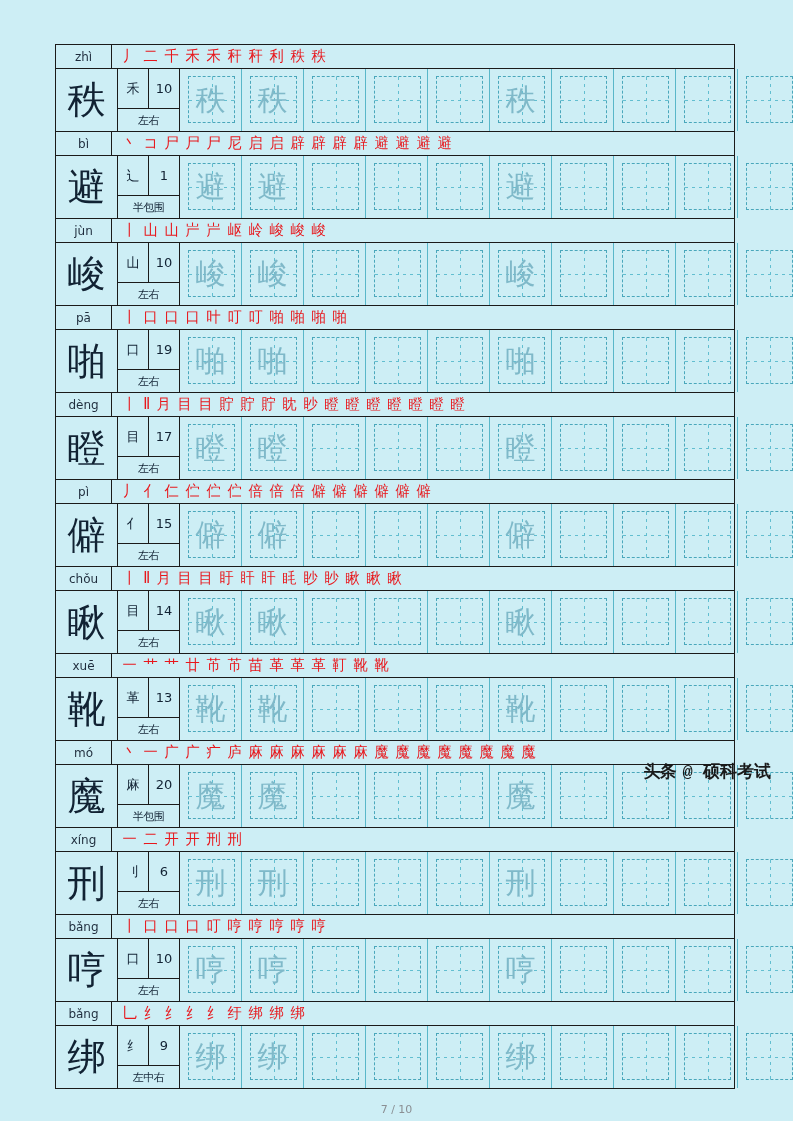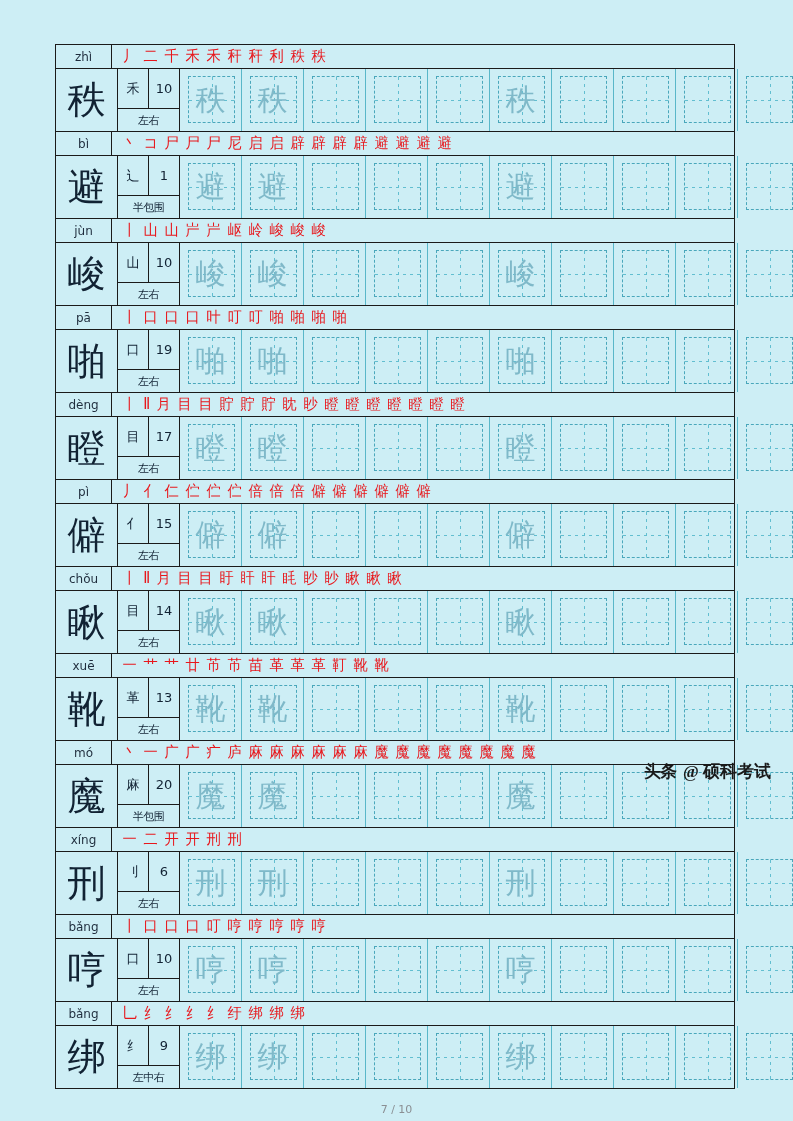--- a/index.html
+++ b/index.html
@@ -190,21 +190,21 @@
   }
   .wm-logo {
     font-size: 17px;
     font-weight: bold;
     font-family: Liberation Serif, serif;
     letter-spacing: -1px;
   }
   .wm-text {
     font-size: 17px;
     font-weight: bold;
-    font-family: Liberation Serif, serif;
+    font-family: Liberation Mono, monospace;
   }
 </style>
 </head>
 <body>
 
 <div class="page">
   <div class="sheet" id="sheet">
       <div class="char-block">
         <div class="strip">
           <div class="pinyin-cell">zhì</div>

